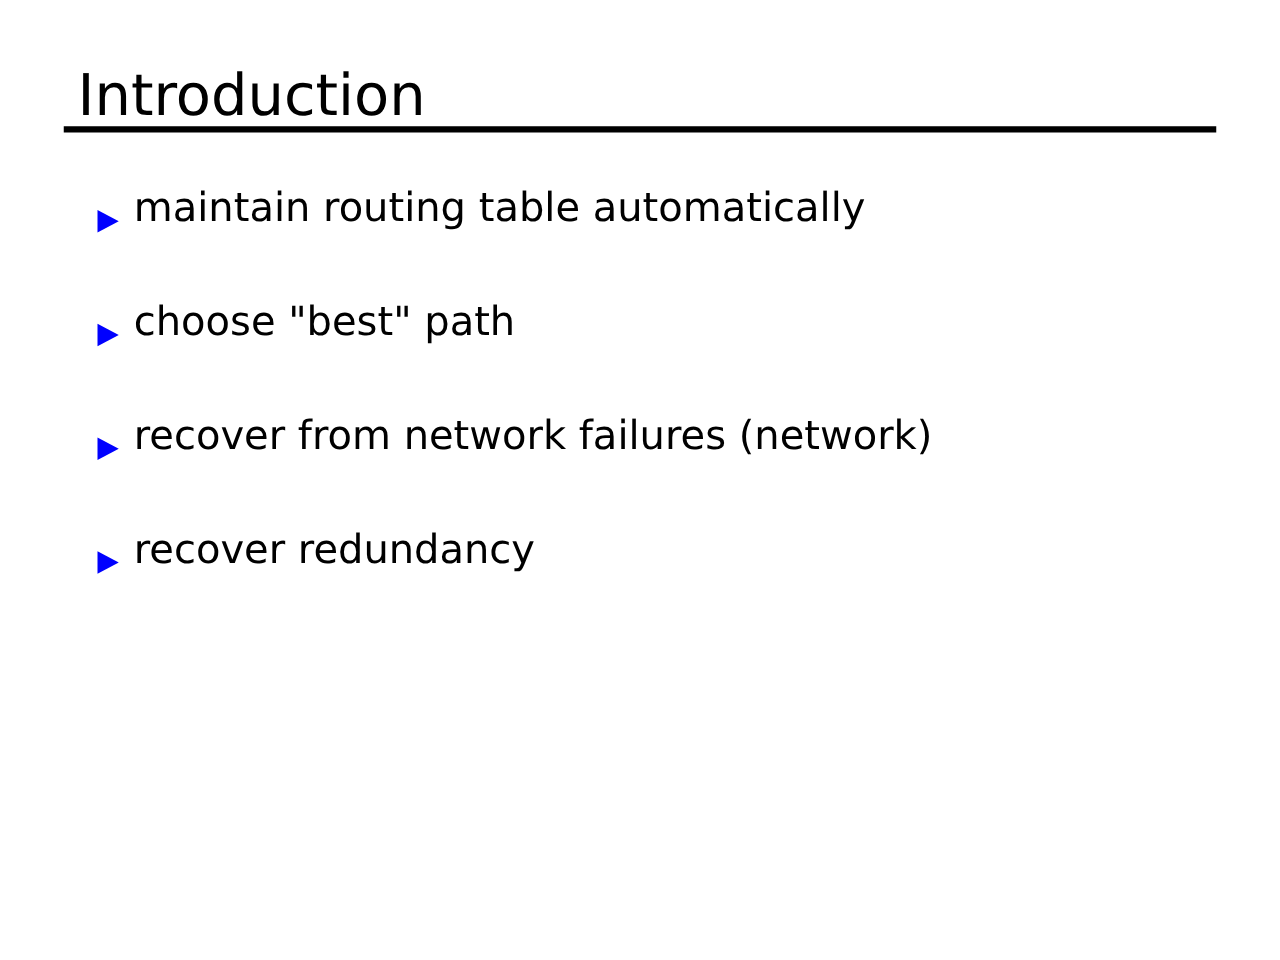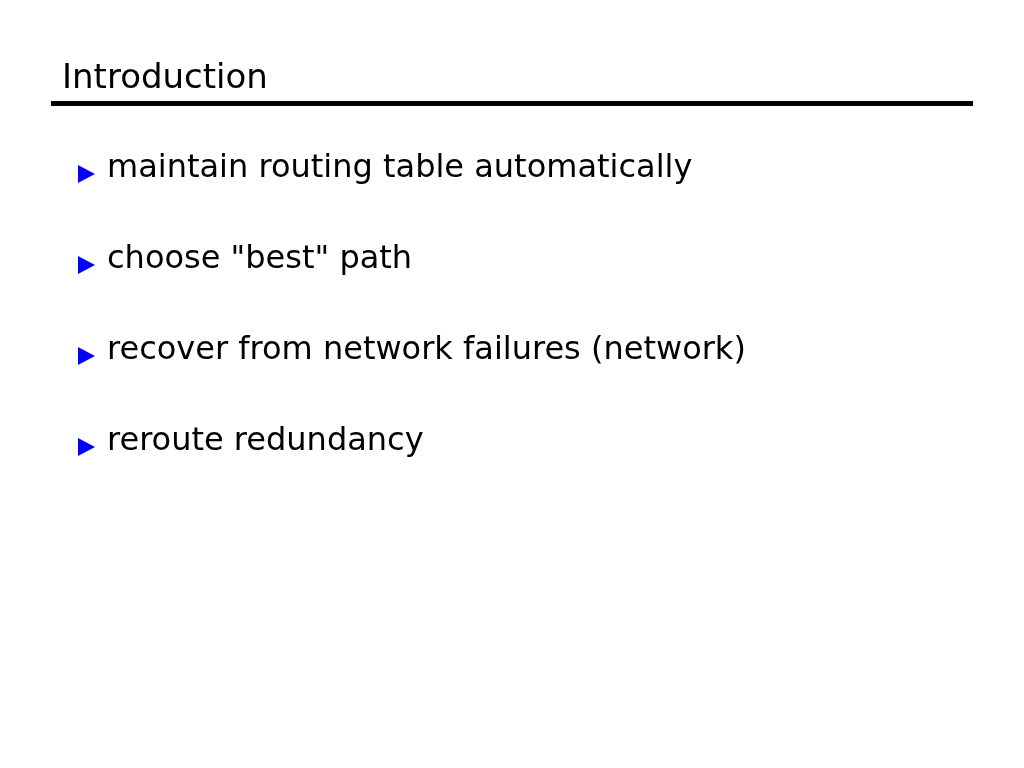--- a/index.html
+++ b/index.html
@@ -19,21 +19,21 @@
     width: 1024px;
     height: 768px;
     background: #ffffff;
   }
 
   
   .slide-title {
     position: absolute;
     left: 62px;
     top: 50px;
-    font-size: 34px;
+    font-size: 46px;
     line-height: 52px;
     font-weight: 400;
     color: #000000;
     letter-spacing: 0px;
     white-space: nowrap;
   }
 
   .title-rule {
     position: absolute;
     left: 51px;
@@ -55,21 +55,21 @@
     position: relative;
     height: 91px;
     display: block;
   }
 
   .bullet-inner {
     position: absolute;
     left: 78px;
     top: 0;
     display: flex;
-    align-items: center;
+    align-items: flex-end;
   }
 
   .bullet-marker {
     display: block;
     width: 0;
     height: 0;
     margin-top: 16px;
     border-top: 9px solid transparent;
     border-bottom: 9px solid transparent;
     border-left: 17px solid #0000ff;
@@ -113,19 +113,19 @@
     <div class="bullet-row">
       <div class="bullet-inner">
         <span class="bullet-marker"></span>
         <span class="bullet-text">recover from network failures (network)</span>
       </div>
     </div>
 
     <div class="bullet-row">
       <div class="bullet-inner">
         <span class="bullet-marker"></span>
-        <span class="bullet-text">reroute redundancy</span>
+        <span class="bullet-text">recover redundancy</span>
       </div>
     </div>
 
   </div>
 
 </div>
 
 </body></html>

